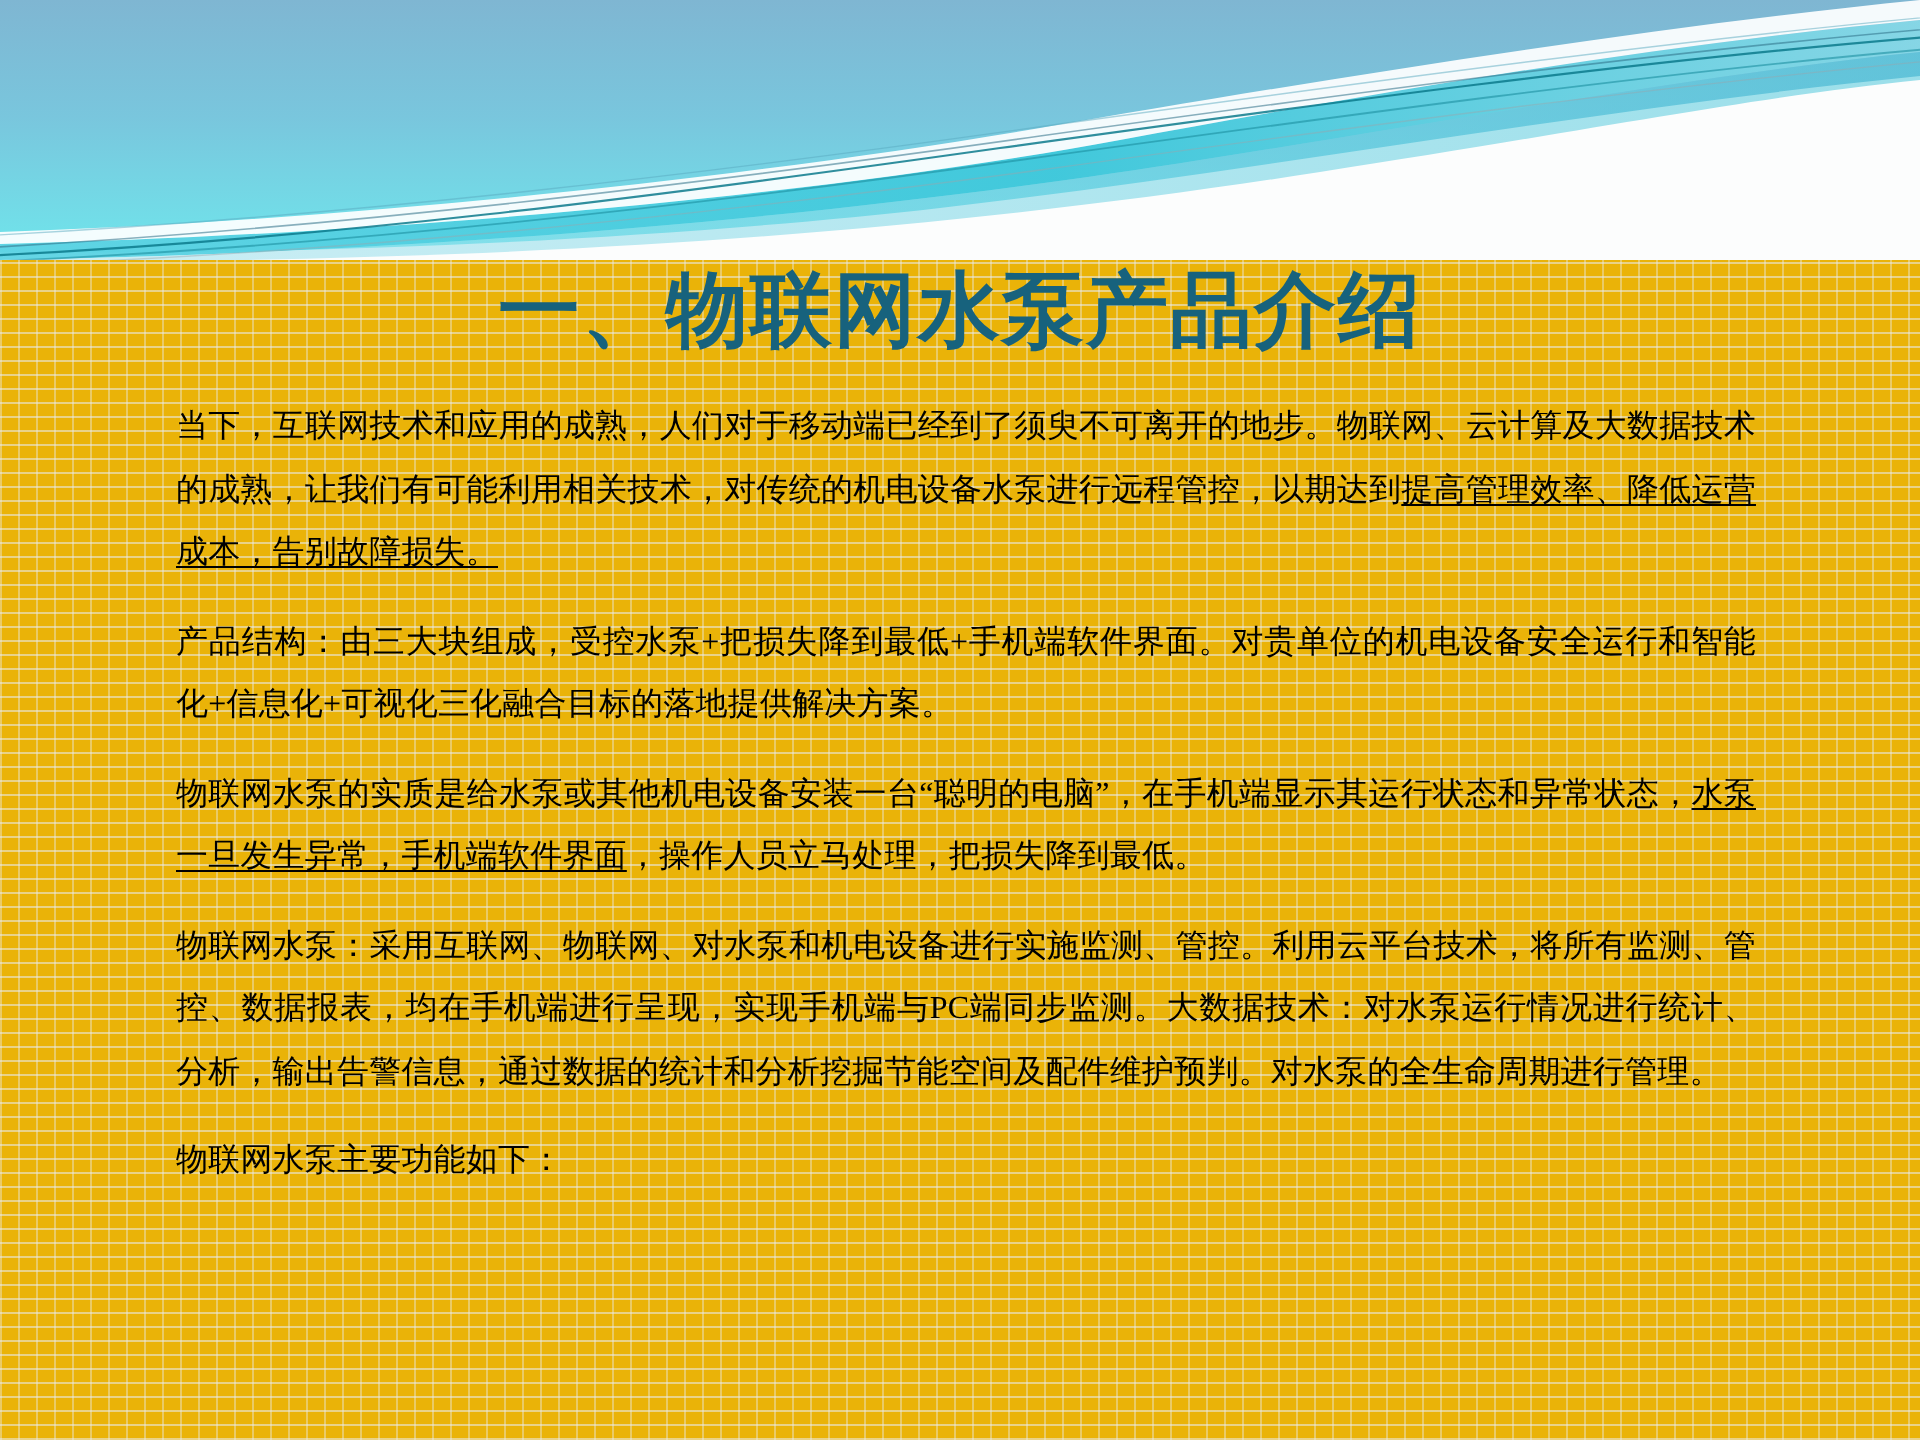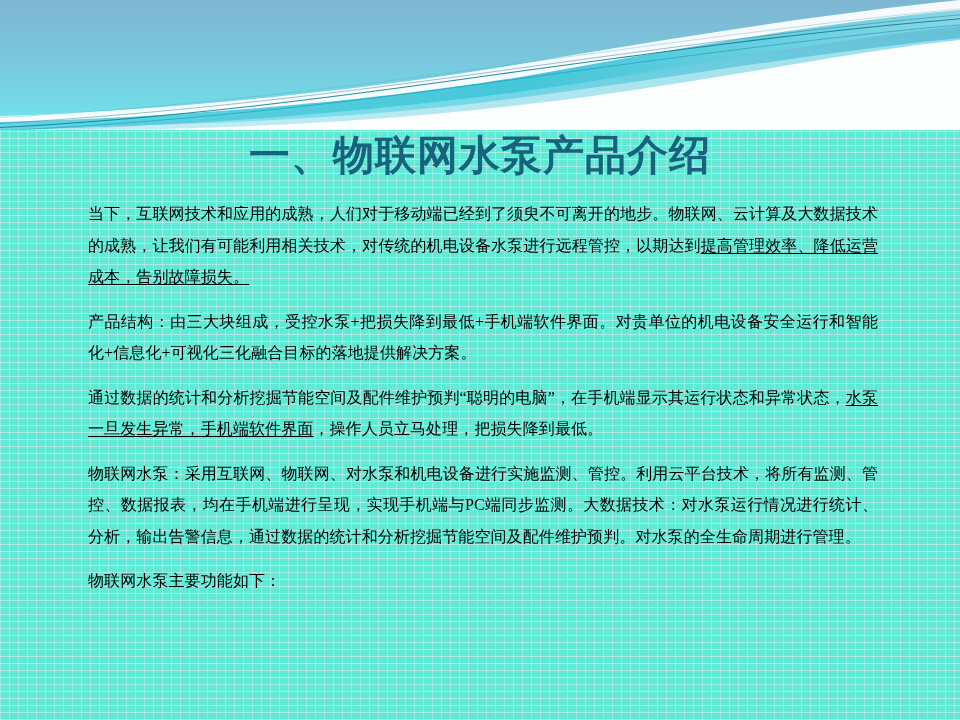--- a/index.html
+++ b/index.html
@@ -10,21 +10,21 @@
   }
   body {
     font-family: "Liberation Serif", "DejaVu Serif", serif;
   }
 
   .slide {
     position: relative;
     width: 960px;
     height: 720px;
     overflow: hidden;
-    background-color: #5eead4;
+    background-color: #eab308;
   }
 
   
   .slide-texture {
     position: absolute;
     inset: 0;
     background-image:
       repeating-linear-gradient(
         0deg,
         rgba(232,236,242,0.55) 0px,
@@ -156,18 +156,18 @@
     </svg>
   </div>
 
   <div class="title-row">
     <h1 class="slide-title">一、物联网水泵产品介绍</h1>
   </div>
 
   <div class="body-copy">
     <p class="para"><span>当下，互联网技术和应用的成熟，人们对于移动端已经到了须臾不可离开的地步。物联网、云计算及大数据技术的成熟，让我们有可能利用相关技术，对传统的机电设备水泵进行远程管控，以期达到</span><span class="u">提高管理效率、降低运营成本，告别故障损失。</span></p>
     <p class="para"><span>产品结构：由三大块组成，受控水泵+把损失降到最低+手机端软件界面。对贵单位的机电设备安全运行和智能化+信息化+可视化三化融合目标的落地提供解决方案。</span></p>
-    <p class="para"><span>通过数据的统计和分析挖掘节能空间及配件维护预判“聪明的电脑”，在手机端显示其运行状态和异常状态，</span><span class="u">水泵一旦发生异常，手机端软件界面</span><span>，操作人员立马处理，把损失降到最低。</span></p>
+    <p class="para"><span>物联网水泵的实质是给水泵或其他机电设备安装一台“聪明的电脑”，在手机端显示其运行状态和异常状态，</span><span class="u">水泵一旦发生异常，手机端软件界面</span><span>，操作人员立马处理，把损失降到最低。</span></p>
     <p class="para"><span>物联网水泵：采用互联网、物联网、对水泵和机电设备进行实施监测、管控。利用云平台技术，将所有监测、管控、数据报表，均在手机端进行呈现，实现手机端与PC端同步监测。大数据技术：对水泵运行情况进行统计、分析，输出告警信息，通过数据的统计和分析挖掘节能空间及配件维护预判。对水泵的全生命周期进行管理。</span></p>
     <p class="para"><span>物联网水泵主要功能如下：</span></p>
   </div>
 
 </div>
 
 </body></html>

